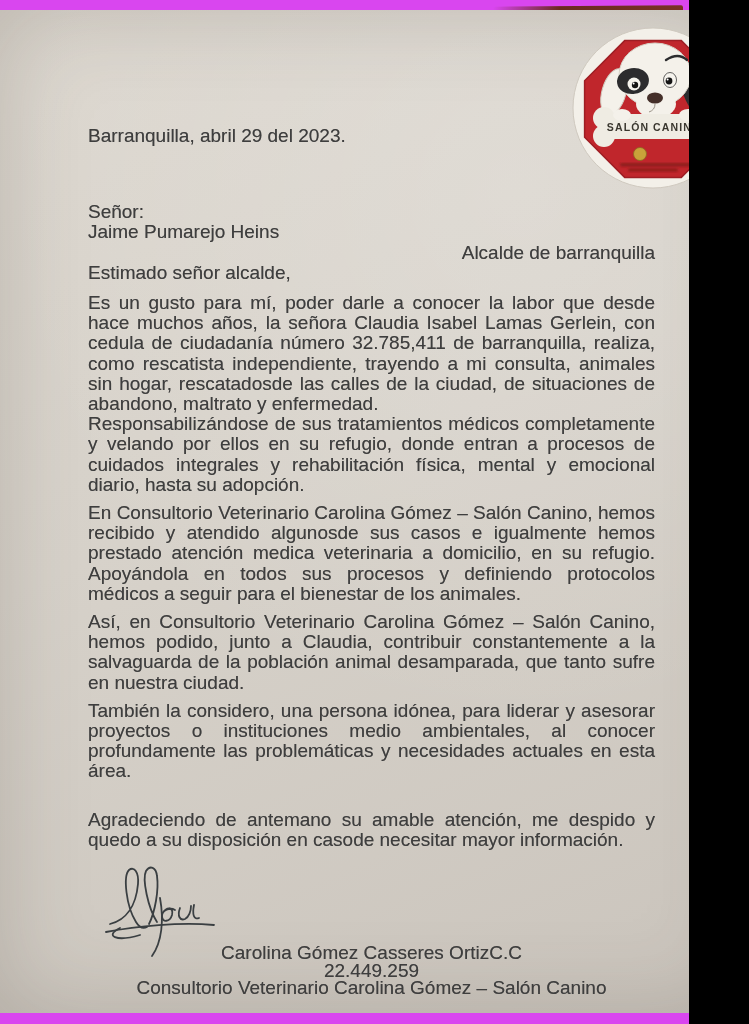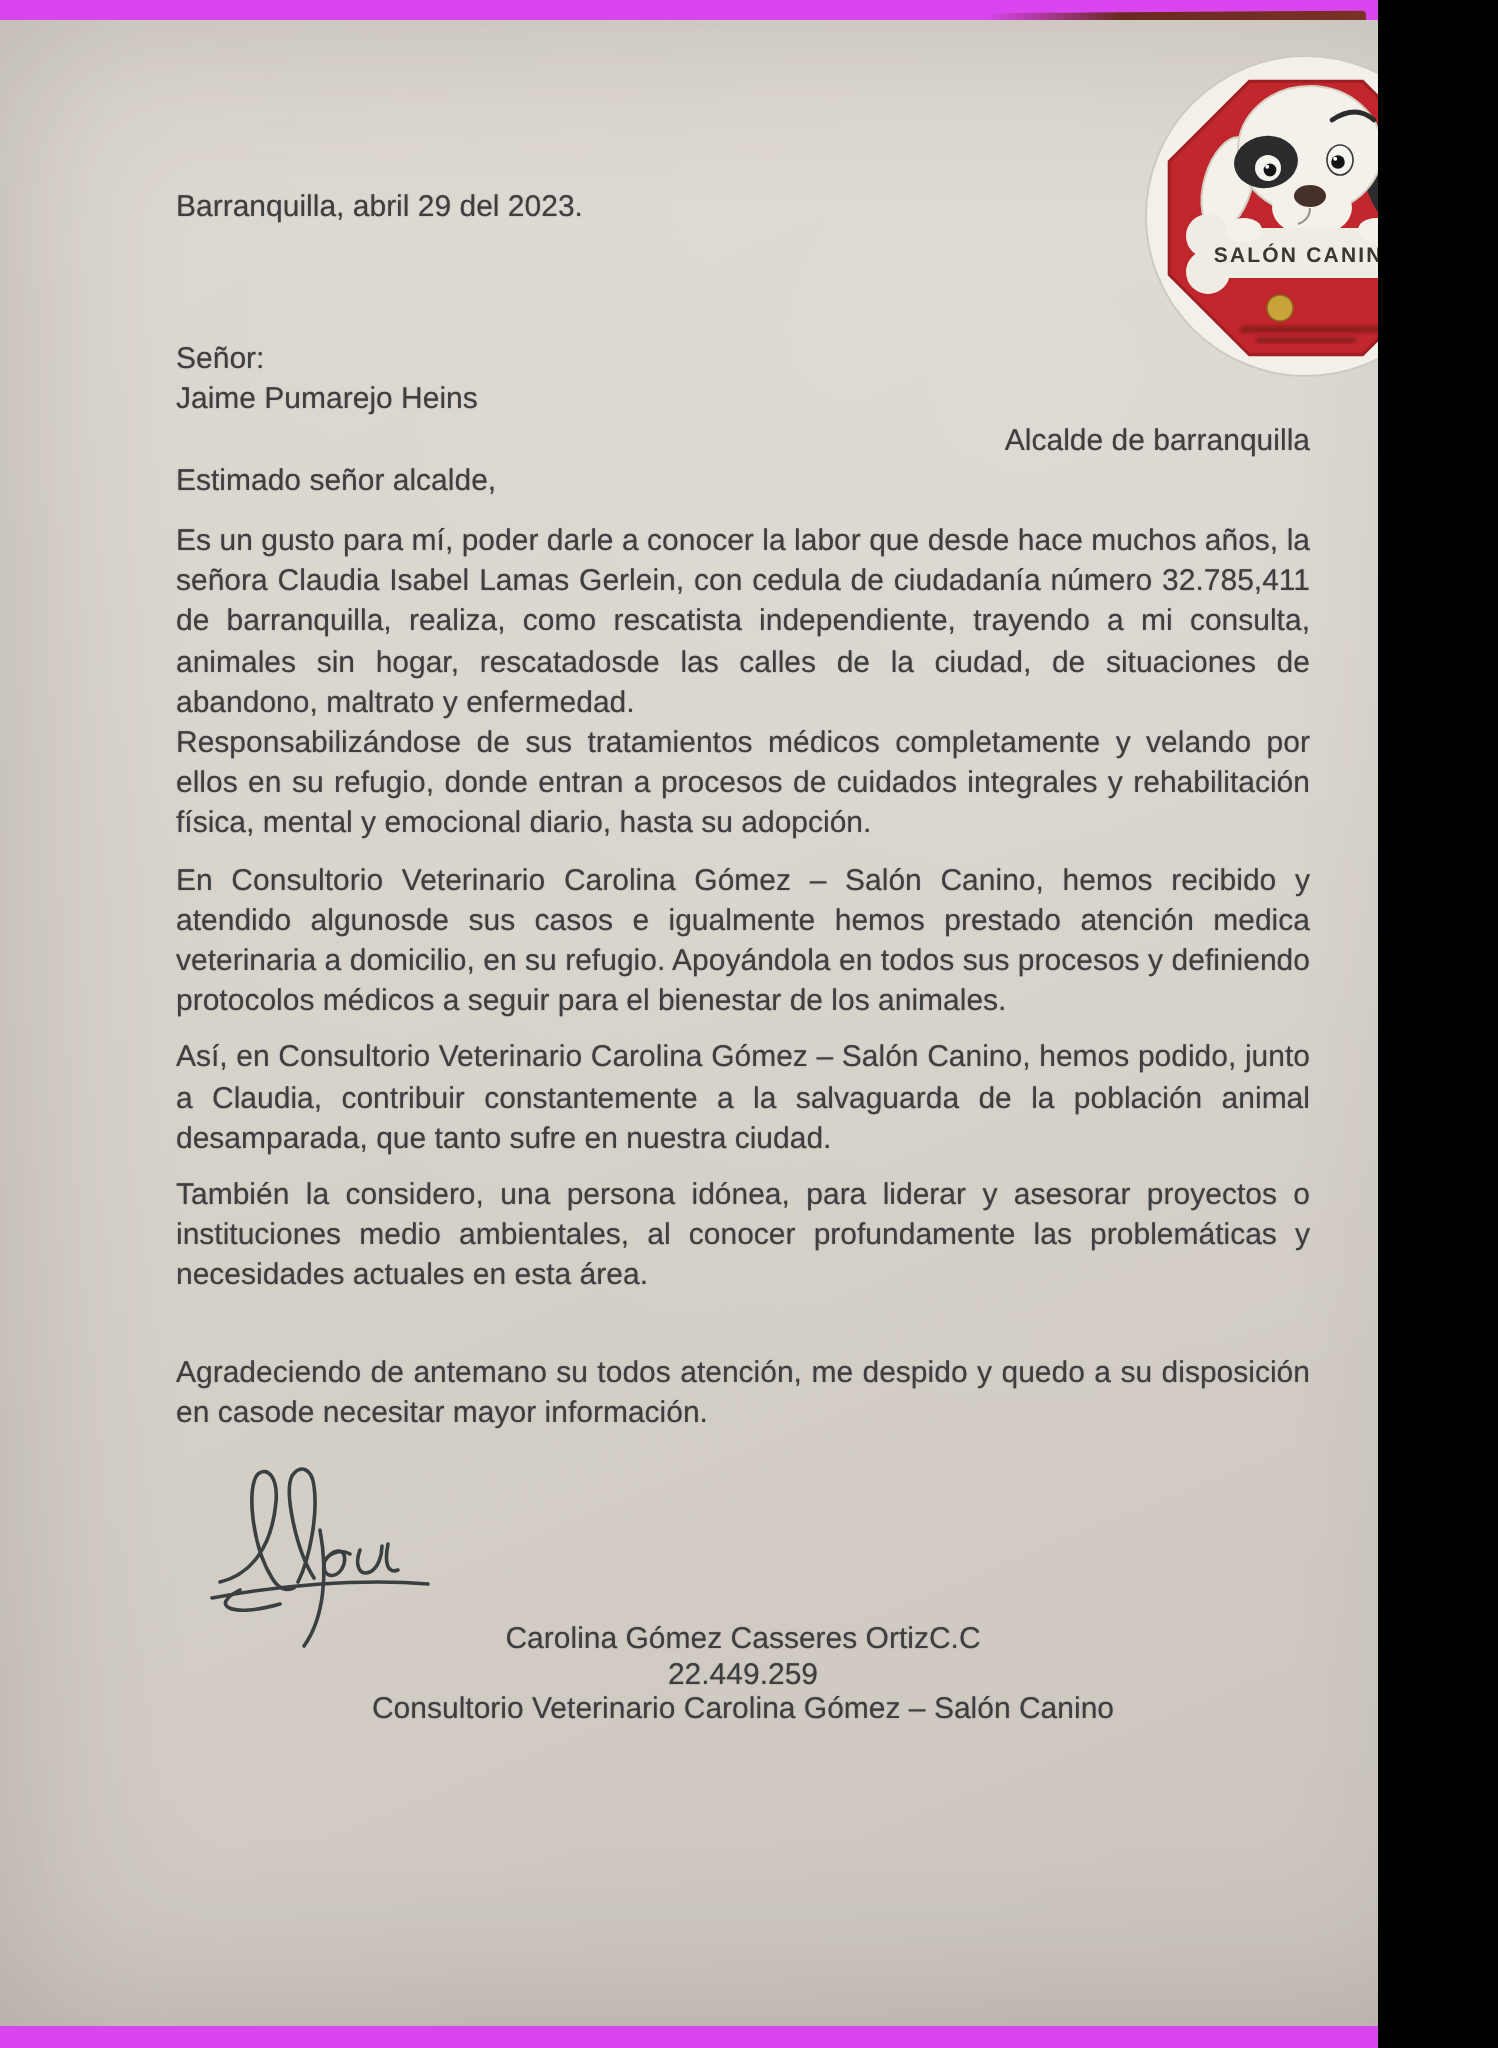--- a/index.html
+++ b/index.html
@@ -21,23 +21,23 @@
   .paper {
     position: absolute; left: 0; top: 10px;
     width: 741px; height: 1003px;
     background:
       radial-gradient(120% 90% at 70% 18%, rgba(255,255,255,0.16), rgba(255,255,255,0) 60%),
       linear-gradient(158deg, #ddd8d0 0%, #d7d2ca 45%, #cac4bc 100%);
     box-shadow: inset 0 0 90px rgba(75,65,55,0.22);
   }
   .letter {
     position: absolute; inset: 0;
-    padding: 84px 86px 0 88px;
+    padding: 116px 86px 0 88px;
     color: #3e3e3e;
-    font-size: 15px;
+    font-size: 19px;
     line-height: 20.2px;
     text-shadow: 0 0 0.6px rgba(62,62,62,0.55);
   }
   .date-line { margin-bottom: 56px; }
   .recipient { }
   .recipient-title { padding-left: 4px; text-align: right; }
   .greeting { margin-bottom: 10px; }
   .letter p { text-align: justify; margin: 0 0 8px 0; }
   .letter p.no-gap { margin-bottom: 0; }
   .letter p.gap-lg { margin-bottom: 28px; }
@@ -121,21 +121,21 @@
         <div class="recipient-title">Alcalde de barranquilla</div>
       </div>
 
       <div class="greeting">Estimado señor alcalde,</div>
 
       <p class="no-gap">Es un gusto para mí, poder darle a conocer la labor que desde hace muchos años, la señora Claudia Isabel Lamas Gerlein, con cedula de ciudadanía número 32.785,411 de barranquilla, realiza, como rescatista independiente, trayendo a mi consulta, animales sin hogar, rescatadosde las calles de la ciudad, de situaciones de abandono, maltrato y enfermedad.</p>
       <p>Responsabilizándose de sus tratamientos médicos completamente y velando por ellos en su refugio, donde entran a procesos de cuidados integrales y rehabilitación física, mental y emocional diario, hasta su adopción.</p>
       <p>En Consultorio Veterinario Carolina Gómez – Salón Canino, hemos recibido y atendido algunosde sus casos e igualmente hemos prestado atención medica veterinaria a domicilio, en su refugio. Apoyándola en todos sus procesos y definiendo protocolos médicos a seguir para el bienestar de los animales.</p>
       <p>Así, en Consultorio Veterinario Carolina Gómez – Salón Canino, hemos podido, junto a Claudia, contribuir constantemente a la salvaguarda de la población animal desamparada, que tanto sufre en nuestra ciudad.</p>
       <p class="gap-lg">También la considero, una persona idónea, para liderar y asesorar proyectos o instituciones medio ambientales, al conocer profundamente las problemáticas y necesidades actuales en esta área.</p>
-      <p class="no-gap">Agradeciendo de antemano su todos atención, me despido y quedo a su disposición en casode necesitar mayor información.</p>
+      <p class="no-gap">Agradeciendo de antemano su amable atención, me despido y quedo a su disposición en casode necesitar mayor información.</p>
 
 
       <svg class="signature" viewBox="0 0 120 96">
         <g fill="none" stroke="#3a3f42" stroke-width="1.8" stroke-linecap="round">
           <path d="M 8,62 C 24,58 34,44 36,22 C 37,10 32,4 27,8 C 21,14 24,44 34,60 C 37,65 41,67 45,65"></path>
           <path d="M 47,62 C 53,50 57,28 55,14 C 54,5 48,3 44,9 C 40,17 46,46 55,60"></path>
           <path d="M 60,52 c 5,-8 12,-7 10,1 c -2,7 -10,8 -10,1 c 0,-6 8,-9 13,-6 M 78,46 c -3,8 0,13 5,11 c 4,-2 6,-8 6,-13 M 92,43 c -2,10 0,15 5,13"></path>
           <path d="M 4,70 C 35,64 78,60 112,63"></path>
           <path d="M 38,73 C 14,80 2,74 18,66"></path>
           <path d="M 58,36 C 62,58 60,80 50,94"></path>

